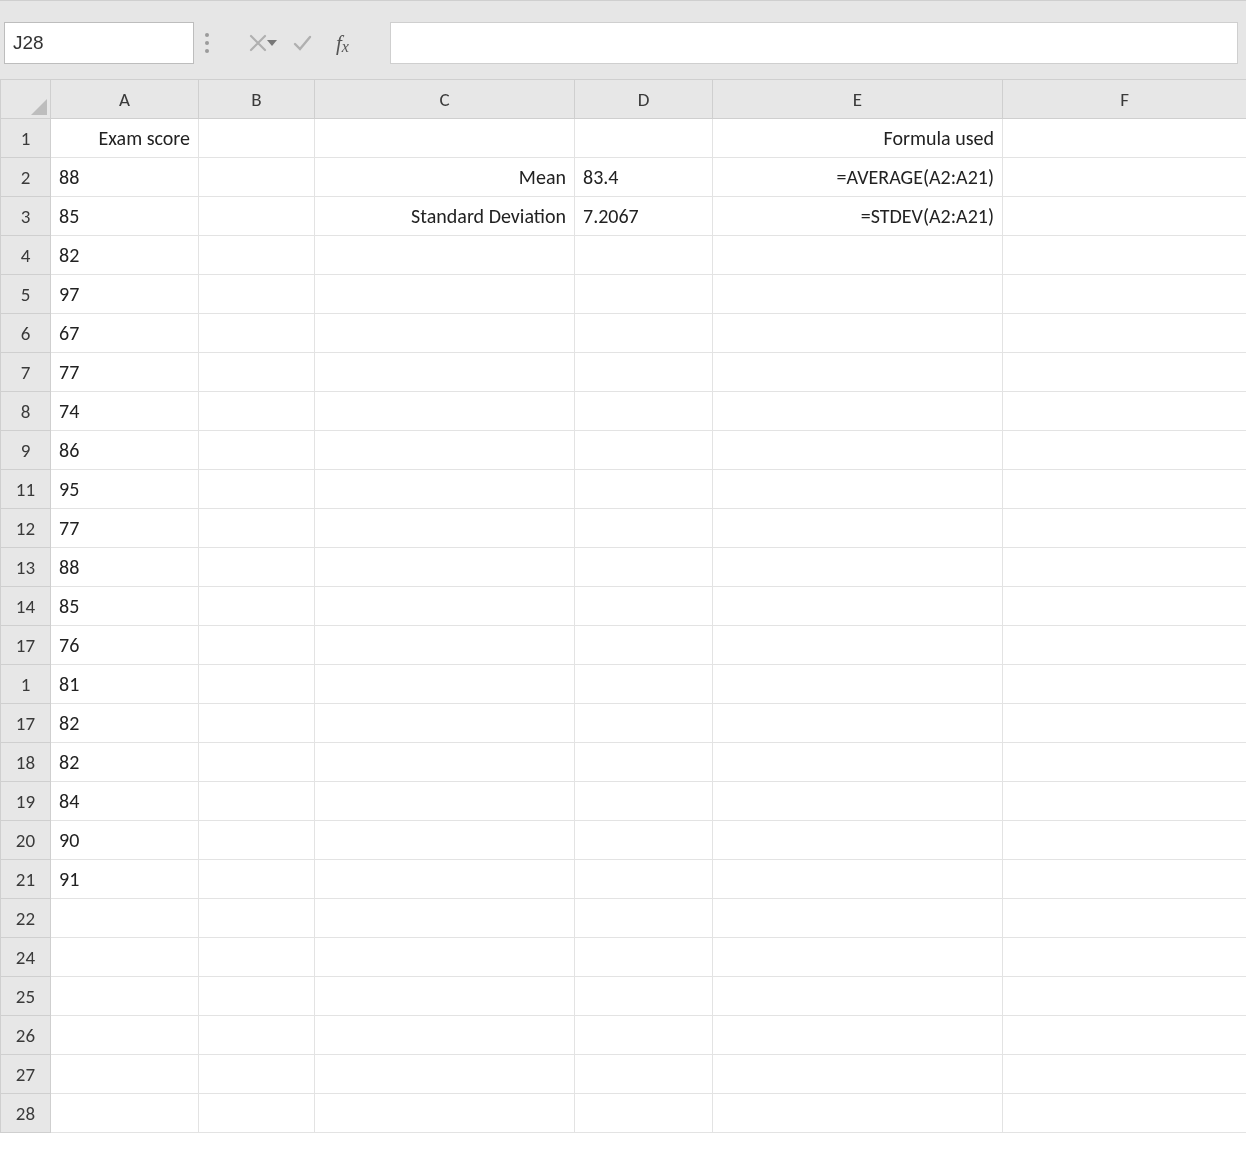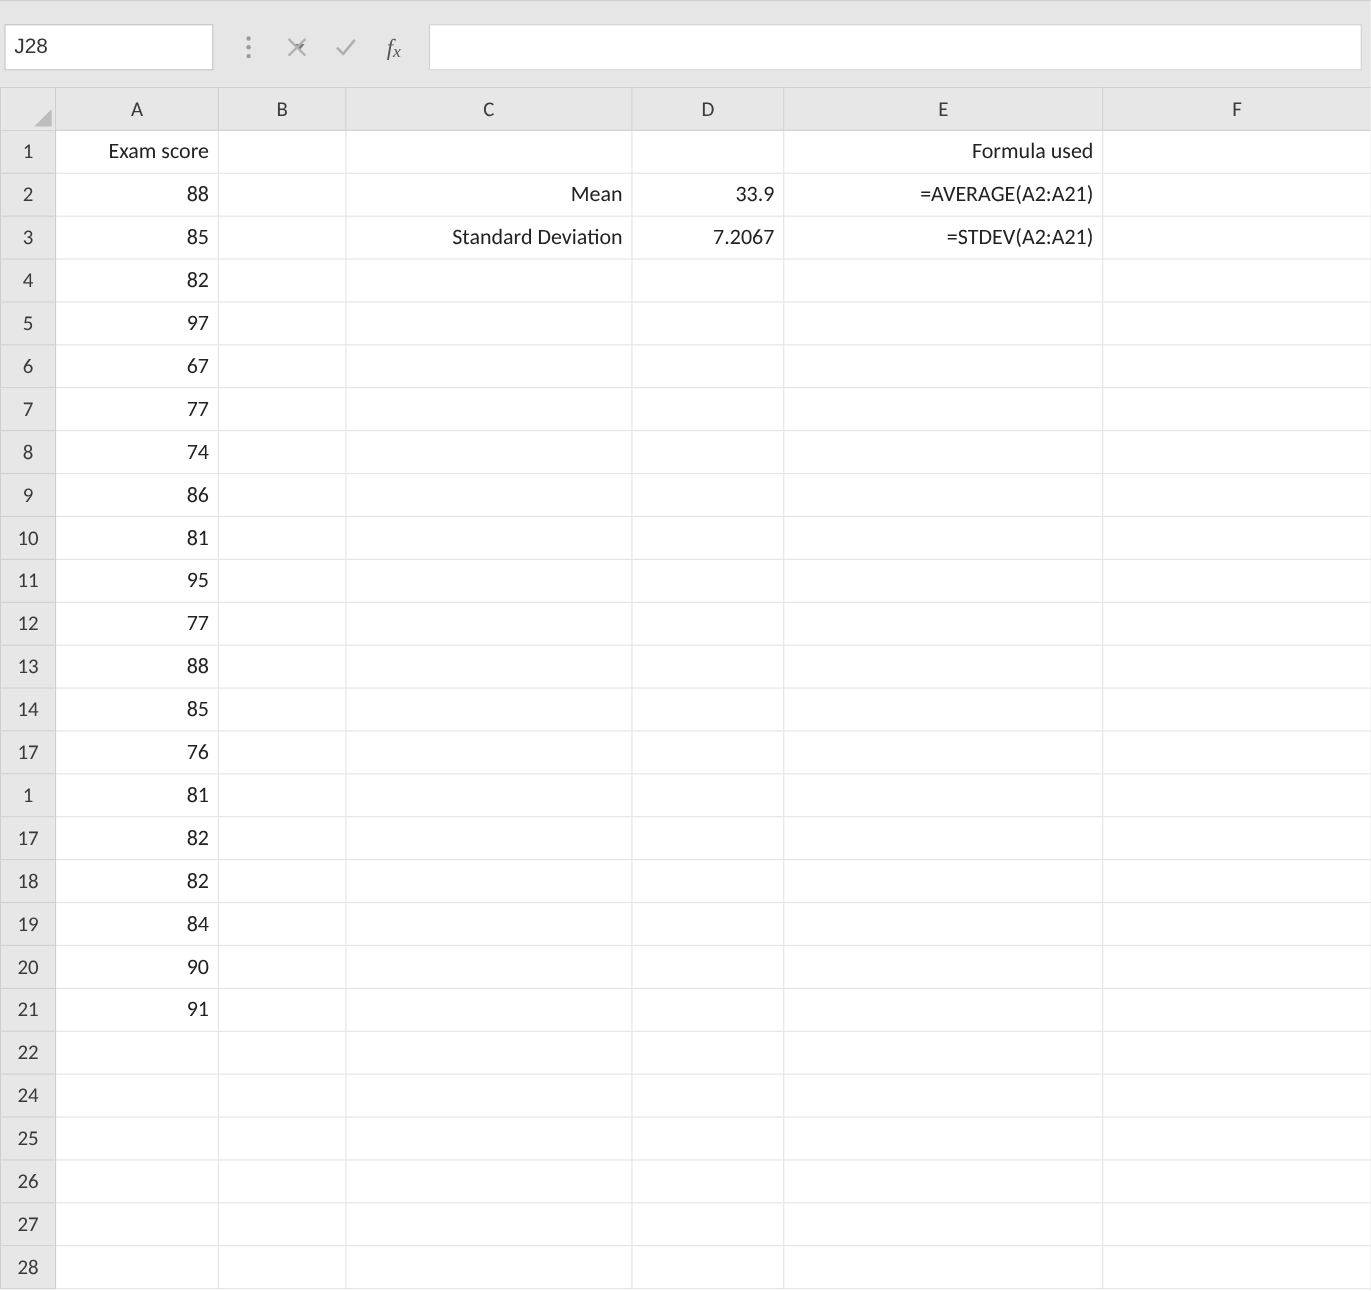--- a/index.html
+++ b/index.html
@@ -65,21 +65,21 @@
     display: flex;
     align-items: center;
     height: 40px;
     gap: 0;
   }
   .fb-btn {
     width: 44px;
     height: 40px;
     display: flex;
     align-items: center;
-    justify-content: center;
+    justify-content: flex-start;
     color: #9b9b9b;
   }
   .fb-btn svg { width: 20px; height: 20px; }
   .fb-btn.fx { color: #444; }
   .fb-btn.kebab svg { width: 6px; height: 22px; }
 
   .formula-input-wrap {
     flex: 1 1 auto;
     height: 40px;
     background: #ffffff;
@@ -163,21 +163,21 @@
   
   tbody td {
     border: 1px solid #e3e3e3;
     padding: 0 8px;
     font-size: 20px;
     color: #222;
     background: #ffffff;
     white-space: nowrap;
     overflow: hidden;
   }
-  tbody td.num { text-align: right; }
+  tbody td.num { }
   tbody td.txt { text-align: right; }
 
   
   .fx-label {
     font-family: "Cambria Math", Georgia, serif;
     font-style: italic;
     font-size: 21px;
     color: #555;
   }
   .fx-label .f { font-size: 21px; }
@@ -261,21 +261,21 @@
             <td></td>
             <td></td>
             <td class="txt">Formula used</td>
             <td></td>
           </tr>
           <tr>
             <th class="rowhead">2</th>
             <td class="num">88</td>
             <td></td>
             <td class="txt">Mean</td>
-            <td class="num">33.9</td>
+            <td class="num">83.4</td>
             <td class="txt">=AVERAGE(A2:A21)</td>
             <td></td>
           </tr>
           <tr>
             <th class="rowhead">3</th>
             <td class="num">85</td>
             <td></td>
             <td class="txt">Standard Deviation</td>
             <td class="num">7.2067</td>
             <td class="txt">=STDEV(A2:A21)</td>
@@ -322,29 +322,20 @@
             <td class="num">74</td>
             <td></td>
             <td></td>
             <td></td>
             <td></td>
             <td></td>
           </tr>
           <tr>
             <th class="rowhead">9</th>
             <td class="num">86</td>
-            <td></td>
-            <td></td>
-            <td></td>
-            <td></td>
-            <td></td>
-          </tr>
-          <tr>
-            <th class="rowhead">10</th>
-            <td class="num">81</td>
             <td></td>
             <td></td>
             <td></td>
             <td></td>
             <td></td>
           </tr>
           <tr>
             <th class="rowhead">11</th>
             <td class="num">95</td>
             <td></td>

